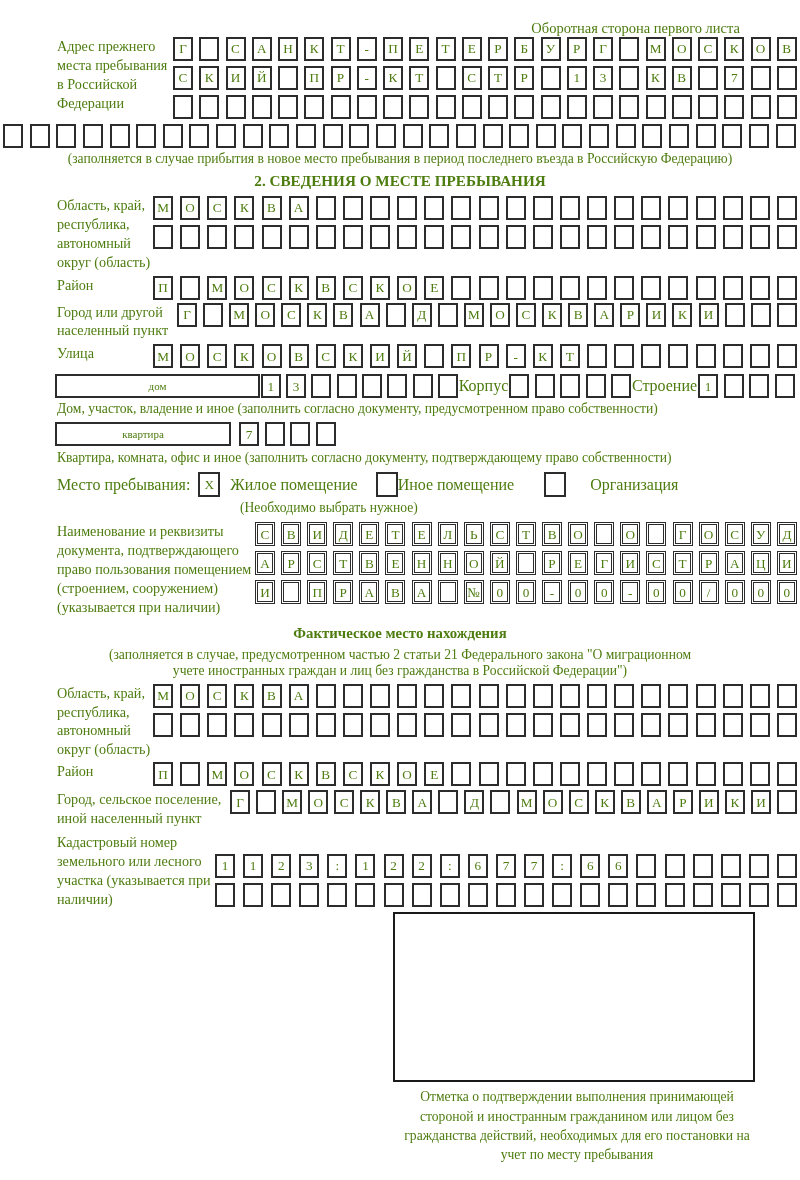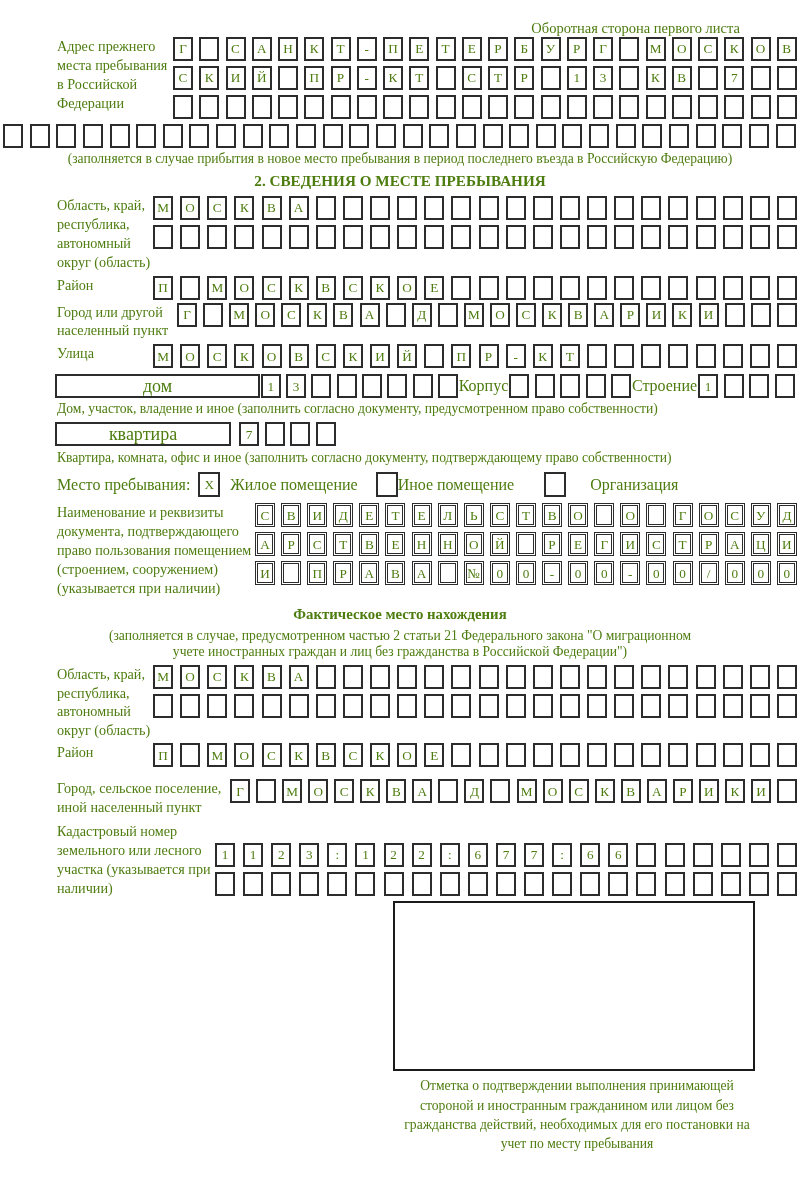--- a/index.html
+++ b/index.html
@@ -20,21 +20,21 @@
     display:flex; align-items:center; justify-content:center;
     font-size:13.2px; line-height:1;
   }
   .dbl .cell{ border:3px double #2c2c2c; }
   .rowstack{ display:flex; flex-direction:column; gap:5px; }
   .caption{ font-size:13.6px; }
   .center{ text-align:center; }
   .sect-title{ font-weight:bold; font-size:15.2px; }
   .namebox{
     box-sizing:border-box; border:2px solid #2c2c2c; height:24px;
-    display:flex; align-items:center; justify-content:center; font-size:18px;
+    display:flex; align-items:center; justify-content:center; font-size:11px;
   }
   .inline-lbl{ font-size:16px; line-height:24px; white-space:nowrap; }
   .chk{ flex:0 0 22px; width:22px; height:25px; }
   .bigbox{ box-sizing:border-box; border:2px solid #1a1a1a; width:362px; height:170px; background:#fff; }
 </style>
 </head>
 <body>
 
 <div class="page">
 
@@ -350,20 +350,21 @@
 
   <div class="flexrow ind" style="margin-top:6px;align-items:center;">
     <div class="inline-lbl">Место пребывания:</div>
     <div class="cell chk" style="margin-left:8px;">X</div>
     <div class="inline-lbl" style="margin-left:10px;">Жилое помещение</div>
     <div class="cell chk" style="margin-left:18px;"></div>
     <div class="inline-lbl" style="margin-left:0;">Иное помещение</div>
     <div class="cell chk" style="margin-left:30px;"></div>
     <div class="inline-lbl" style="margin-left:24px;">Организация</div>
   </div>
+  <div class="caption" style="margin-left:240px;margin-top:3px;">(Необходимо выбрать нужное)</div>
 
   <div class="flexrow ind" style="margin-top:6px;">
     <div class="lbl" style="width:198px;">Наименование и реквизиты документа, подтверждающего право пользования помещением (строением, сооружением) (указывается при наличии)</div>
     <div class="rowstack" style="width:542px;">
       <div class="cells dbl">
           <div class="cell">С</div>
           <div class="cell">В</div>
           <div class="cell">И</div>
           <div class="cell">Д</div>
           <div class="cell">Е</div>
@@ -517,21 +518,21 @@
         <div class="cell"></div>
         <div class="cell"></div>
         <div class="cell"></div>
         <div class="cell"></div>
         <div class="cell"></div>
         <div class="cell"></div>
         <div class="cell"></div>
       </div>
   </div>
 
-  <div class="flexrow ind" style="margin-top:12px;">
+  <div class="flexrow ind" style="margin-top:4px;">
     <div class="lbl" style="width:173px;">Город, сельское поселение, иной населенный пункт</div>
     <div class="cells" style="width:567px;">
         <div class="cell">Г</div>
         <div class="cell"></div>
         <div class="cell">М</div>
         <div class="cell">О</div>
         <div class="cell">С</div>
         <div class="cell">К</div>
         <div class="cell">В</div>
         <div class="cell">А</div>

